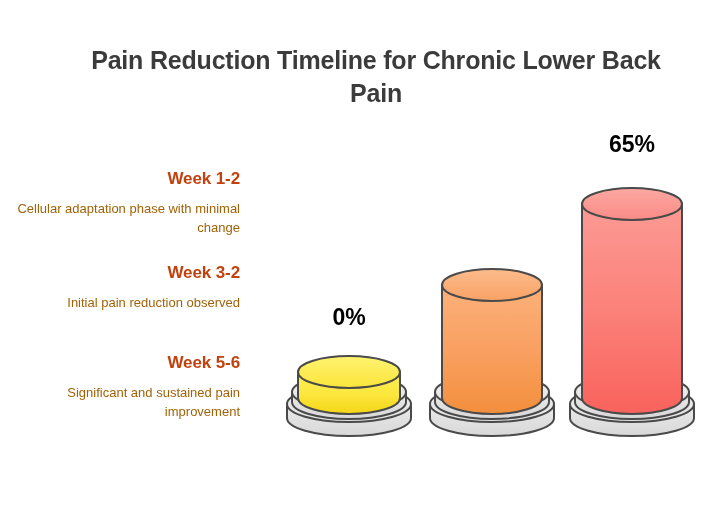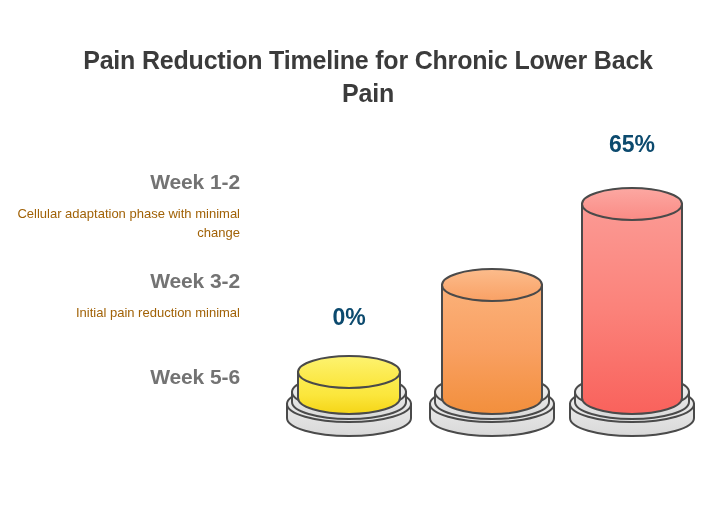--- a/index.html
+++ b/index.html
@@ -18,21 +18,21 @@
 
   #infographic {
     position: relative;
     width: 720px;
     height: 516px;
   }
 
   
   .chart-title {
     position: absolute;
-    left: 68px;
+    left: 76px;
     top: 44px;
     width: 600px;
     text-align: center;
     font-size: 25px;
     font-weight: bold;
     line-height: 1.32;
     color: #3b3b3b;
     letter-spacing: -0.2px;
   }
 
@@ -43,23 +43,23 @@
     top: 168px;
     width: 240px;
     text-align: right;
   }
   .legend-item {
     margin-bottom: 20px;
   }
   .legend-item:last-child { margin-bottom: 0; }
 
   .legend-heading {
-    font-size: 21px;
+    font-size: 17px;
     font-weight: bold;
-    color: #737373;
+    color: #c2410c;
     line-height: 1.35;
     margin-bottom: 9px;
     letter-spacing: -0.1px;
   }
   .legend-desc {
     font-size: 13px;
     font-weight: normal;
     color: #a16207;
     line-height: 1.45;
   }
@@ -75,45 +75,46 @@
     top: 0;
     width: 720px;
     height: 516px;
   }
 
   .value-label {
     position: absolute;
     text-align: center;
     font-size: 23px;
     font-weight: bold;
-    color: #0c4a6e;
+    color: #000000;
     white-space: nowrap;
   }
 </style>
 </head>
 <body>
 
 <div id="infographic">
 
   <div class="chart-title">Pain Reduction Timeline for Chronic Lower Back Pain</div>
 
   <div class="legend-col">
 
     <div class="legend-item i0">
       <div class="legend-heading">Week 1-2</div>
       <div class="legend-desc">Cellular adaptation phase with minimal change</div>
     </div>
 
     <div class="legend-item i1">
       <div class="legend-heading">Week 3-2</div>
-      <div class="legend-desc">Initial pain reduction minimal</div>
+      <div class="legend-desc">Initial pain reduction observed</div>
     </div>
 
     <div class="legend-item i2">
       <div class="legend-heading">Week 5-6</div>
+      <div class="legend-desc">Significant and sustained pain improvement</div>
     </div>
 
   </div>
 
   <svg class="plot" viewBox="0 0 720 516" width="720" height="516">
     <defs>
 
       <linearGradient id="gradYellow" x1="0" y1="0" x2="0" y2="1">
         <stop offset="0%" stop-color="#FCEF57"></stop>
         <stop offset="55%" stop-color="#FBE63C"></stop>

